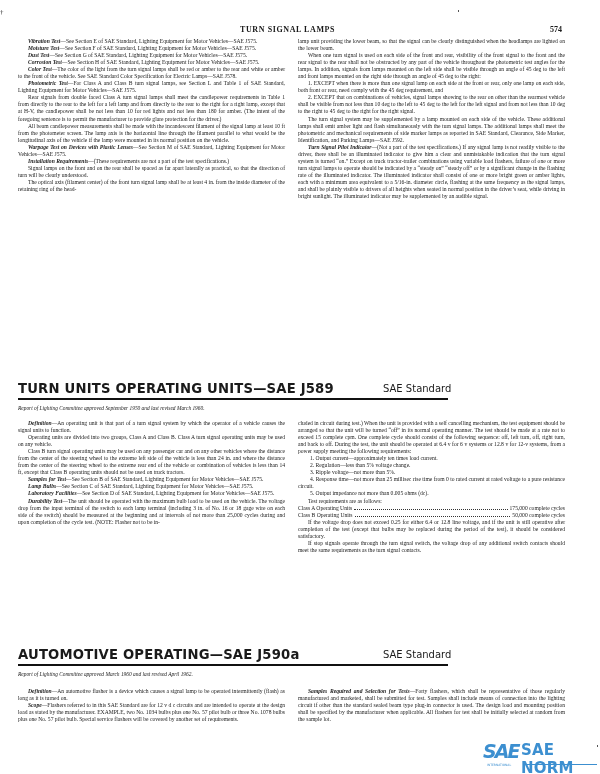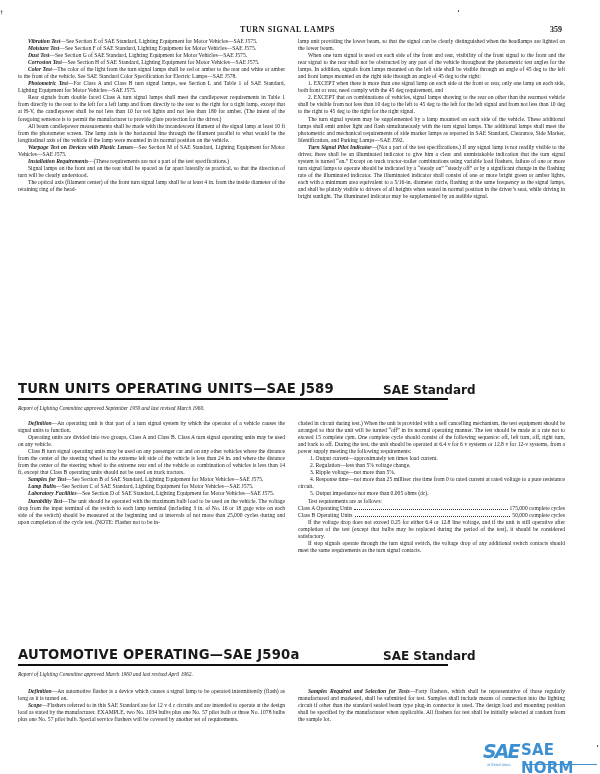--- a/index.html
+++ b/index.html
@@ -12,41 +12,41 @@
   .col p { margin:0; text-indent:10px; }
   .col p.noind { text-indent:0; }
   .col em.lead { font-weight:bold; font-style:italic; }
   .col .num { text-indent:12px; }
   .col .dotrow { display:flex; text-indent:0; }
   .col .dotrow .lbl { white-space:nowrap; }
   .col .dotrow .dots { flex:1; border-bottom:1px dotted #333; margin:0 2px 2px 2px; }
   .col .dotrow .val { white-space:nowrap; }
   .section-head { position:absolute; left:0; width:600px; }
   .section-title { position:absolute; left:18px; top:0; font-family:"DejaVu Sans", sans-serif; font-weight:bold; font-size:13.2px; letter-spacing:0.2px; white-space:nowrap; }
-  .sae-standard { position:absolute; left:383px; top:2px; font-family:"DejaVu Sans", sans-serif; font-weight:bold; font-size:12px; white-space:nowrap; }
+  .sae-standard { position:absolute; left:383px; top:2px; font-family:"DejaVu Sans", sans-serif; font-weight:normal; font-size:10px; white-space:nowrap; }
   .rule { position:absolute; left:18px; top:17px; width:430px; height:2px; background:#111; }
   .report-line { position:absolute; left:18px; top:24px; font-size:5.4px; white-space:nowrap; font-style:italic; }
   .watermark { position:absolute; left:483px; top:740px; width:117px; height:34px; }
   .wm-logo { position:absolute; left:0; top:0; font-family:"DejaVu Sans", sans-serif; font-weight:bold; font-size:19px; color:#3c8fd0; letter-spacing:-2px; font-style:italic; }
   .wm-text { position:absolute; left:38px; top:1px; font-family:"DejaVu Sans", sans-serif; font-weight:bold; font-size:15px; color:#3c8fd0; letter-spacing:0.2px; }
   .wm-sub { position:absolute; left:4px; top:23px; font-size:3px; color:#3c8fd0; font-family:"DejaVu Sans", sans-serif; white-space:nowrap; }
   .wm-line { position:absolute; left:40px; top:24px; width:74px; height:1px; background:#3c8fd0; }
   .corner-mark { position:absolute; left:0; top:8px; font-size:7px; color:#222; }
   .speck { position:absolute; width:1px; height:2px; background:#555; }
 </style>
 </head>
 <body>
 
 <div class="page">
 
   <span class="corner-mark">†</span>
 
   <div class="running-head">
     <span class="running-title">TURN SIGNAL LAMPS</span>
-    <span class="page-number">359</span>
+    <span class="page-number">574</span>
   </div>
 
   <div class="col" id="top-left" style="left:18px; top:38px; width:267px;">
       <p><em class="lead">Vibration Test</em><span>—See Section E of SAE Standard, Lighting Equipment for Motor Vehicles—SAE J575.</span></p>
       <p><em class="lead">Moisture Test</em><span>—See Section F of SAE Standard, Lighting Equipment for Motor Vehicles—SAE J575.</span></p>
       <p><em class="lead">Dust Test</em><span>—See Section G of SAE Standard, Lighting Equipment for Motor Vehicles—SAE J575.</span></p>
       <p><em class="lead">Corrosion Test</em><span>—See Section H of SAE Standard, Lighting Equipment for Motor Vehicles—SAE J575.</span></p>
       <p><em class="lead">Color Test</em><span>—The color of the light from the turn signal lamps shall be red or amber to the rear and white or amber to the front of the vehicle. See SAE Standard Color Specification for Electric Lamps—SAE J578.</span></p>
       <p><em class="lead">Photometric Test</em><span>—For Class A and Class B turn signal lamps, see Section L and Table 1 of SAE Standard, Lighting Equipment for Motor Vehicles—SAE J575.</span></p>
       <p><span>Rear signals from double faced Class A turn signal lamps shall meet the candlepower requirements in Table 1 from directly to the rear to the left for a left lamp and from directly to the rear to the right for a right lamp, except that at H-V, the candlepower shall be not less than 10 for red lights and not less than 180 for amber. (The intent of the foregoing sentence is to permit the manufacturer to provide glare protection for the driver.)</span></p>

